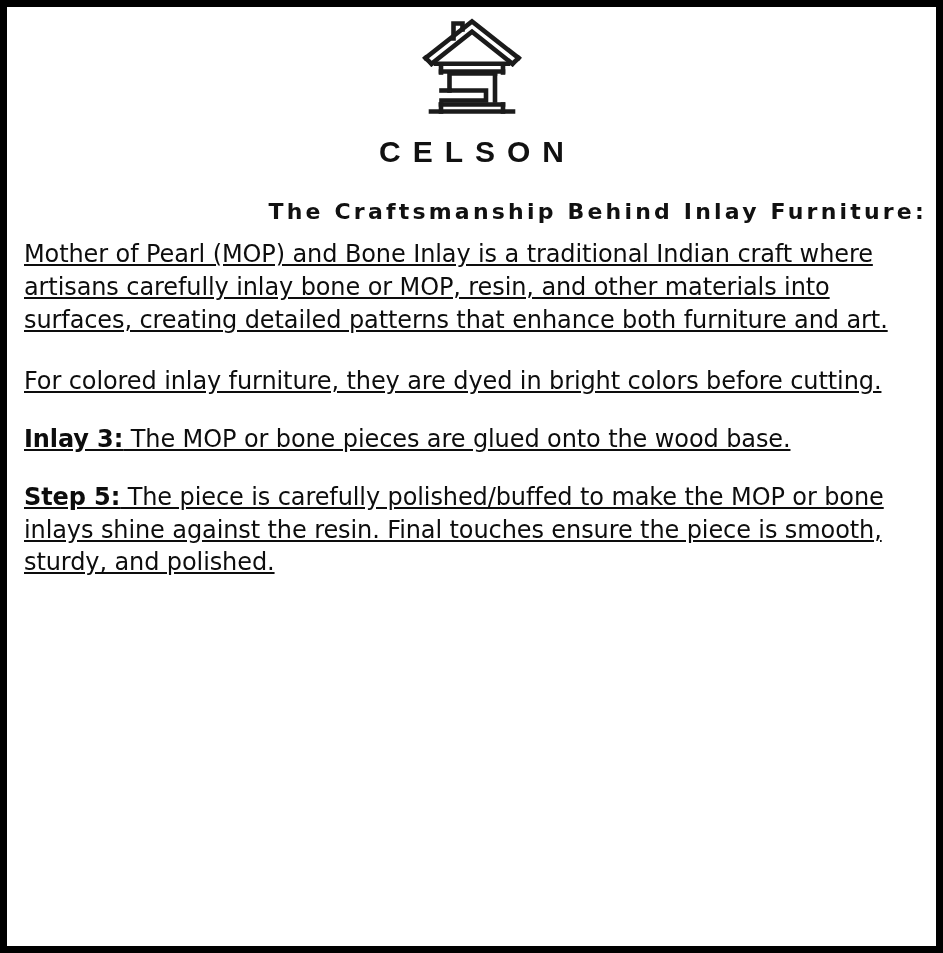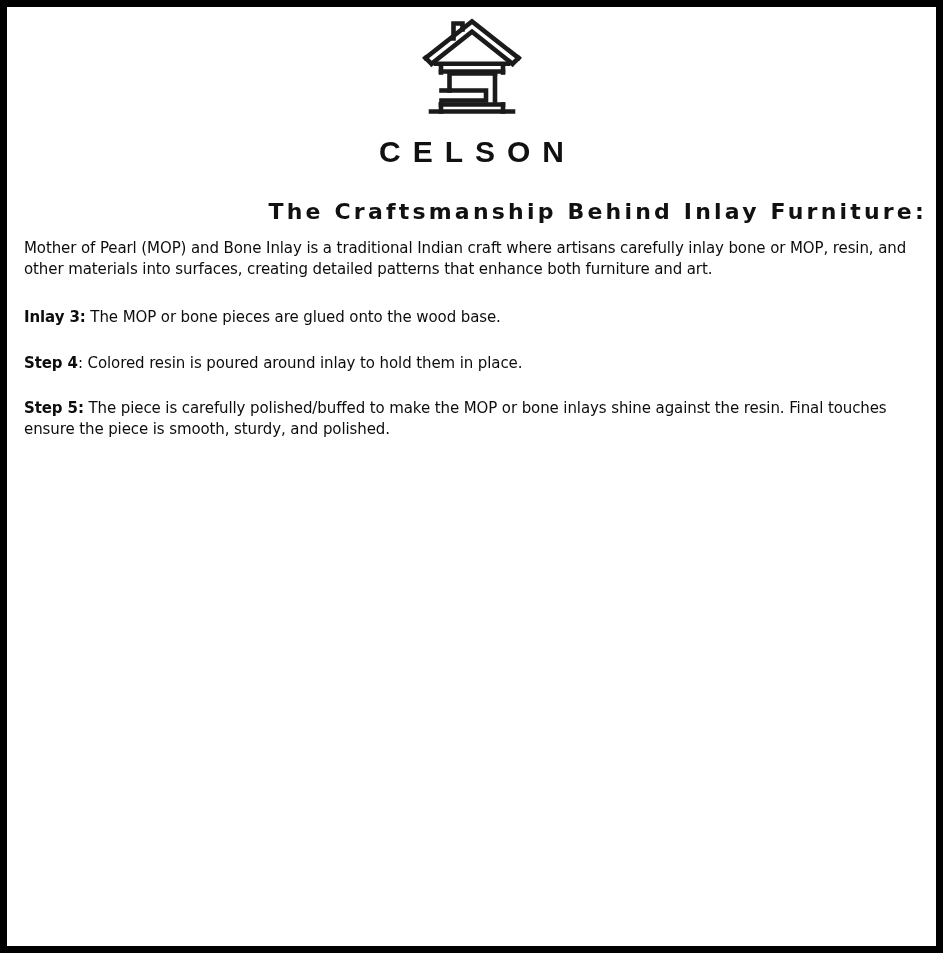--- a/index.html
+++ b/index.html
@@ -62,25 +62,26 @@
   }
 
   
   .body-copy {
     margin: 0 0 0 8px;
     padding-top: 14px;
     color: #0d0d0d;
   }
   .para {
     font-family: "DejaVu Sans", sans-serif;
-    font-size: 15px;
+    font-size: 24px;
     line-height: 1.37;
     margin: 0 0 23px 0;
     max-width: 900px;
     letter-spacing: -0.1px;
+    text-decoration: underline;
   }
   .para:last-child { margin-bottom: 4px; }
   .para .lead {
     font-weight: 700;
   }
   .para.intro { margin-bottom: 28px; }
   .para.tight { margin-bottom: 25px; }
 </style>
 </head>
 <body>
@@ -120,29 +121,29 @@
 
     <h1 class="doc-heading">The Craftsmanship Behind Inlay Furniture:</h1>
 
     <div class="body-copy">
 
       <p class="para intro">
         <span class="lead"></span><span>Mother of Pearl (MOP) and Bone Inlay is a traditional Indian craft where artisans carefully inlay bone or MOP, resin, and other materials into surfaces, creating detailed patterns that enhance both furniture and art.</span>
       </p>
 
 
+      <p class="para tight">
+        <span class="lead"></span><span>For colored inlay furniture, they are dyed in bright colors before cutting.</span>
+      </p>
 
 
       <p class="para tight">
         <span class="lead">Inlay 3:</span><span> The MOP or bone pieces are glued onto the wood base.</span>
       </p>
 
-      <p class="para tight">
-        <span class="lead">Step 4</span><span>: Colored resin is poured around inlay to hold them in place.</span>
-      </p>
 
       <p class="para">
         <span class="lead">Step 5:</span><span> The piece is carefully polished/buffed to make the MOP or bone inlays shine against the resin. Final touches ensure the piece is smooth, sturdy, and polished.</span>
       </p>
 
     </div>
   </div>
 </div>
 
 </body></html>

